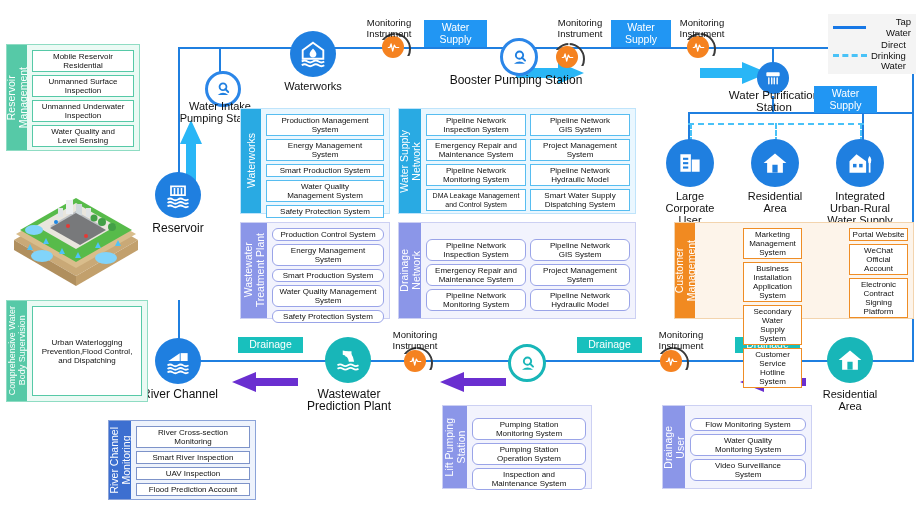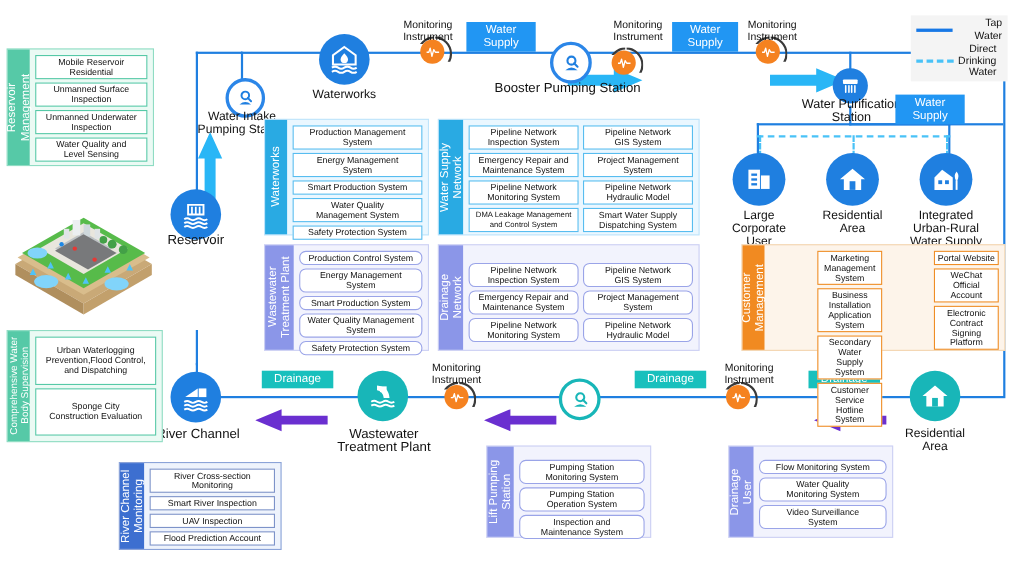--- a/index.html
+++ b/index.html
@@ -174,21 +174,21 @@
 
 <div class="node blue" style="left:155px;top:172px;width:46px;height:46px;">
   <svg width="28" height="28" viewBox="0 0 32 32">
     <path d="M8 6 L24 6 L24 16 L8 16 Z" fill="none" stroke="#fff" stroke-width="2"></path>
     <path d="M12 8 L12 16 M16 8 L16 16 M20 8 L20 16" stroke="#fff" stroke-width="1.8"></path>
     <path d="M4 21 q3-2 6 0 t6 0 t6 0 t6 0" stroke="#fff" stroke-width="2" fill="none"></path>
     <path d="M4 25 q3-2 6 0 t6 0 t6 0 t6 0" stroke="#fff" stroke-width="2" fill="none"></path>
     <path d="M4 29 q3-2 6 0 t6 0 t6 0 t6 0" stroke="#fff" stroke-width="2" fill="none"></path>
   </svg>
 </div>
-<div class="node-label" style="left:143px;top:212px;width:70px;font-size:12px;">Reservoir</div>
+<div class="node-label" style="left:143px;top:222px;width:70px;font-size:12px;">Reservoir</div>
 
 <div class="node blue" style="left:155px;top:338px;width:46px;height:46px;">
   <svg width="28" height="28" viewBox="0 0 32 32">
     <path d="M5 16 L18 7 L18 16 Z" fill="#fff"></path>
     <rect x="19" y="7" width="8" height="9" fill="#fff"></rect>
     <path d="M4 21 q3-2 6 0 t6 0 t6 0 t6 0" stroke="#fff" stroke-width="2" fill="none"></path>
     <path d="M4 25 q3-2 6 0 t6 0 t6 0 t6 0" stroke="#fff" stroke-width="2" fill="none"></path>
     <path d="M4 29 q3-2 6 0 t6 0 t6 0 t6 0" stroke="#fff" stroke-width="2" fill="none"></path>
   </svg>
 </div>
@@ -196,21 +196,21 @@
 
 <div class="node teal" style="left:325px;top:337px;width:46px;height:46px;">
   <svg width="28" height="28" viewBox="0 0 32 32">
     <path d="M10 5 q12 1 13 13 h-6 q-1 -7 -7 -8 z" fill="#fff"></path>
     <rect x="13" y="6" width="7" height="6" fill="#fff"></rect>
     <path d="M4 22 q3-2 6 0 t6 0 t6 0 t6 0" stroke="#fff" stroke-width="2" fill="none"></path>
     <path d="M4 26 q3-2 6 0 t6 0 t6 0 t6 0" stroke="#fff" stroke-width="2" fill="none"></path>
   </svg>
 </div>
 <div class="node-label" style="left:290px;top:388px;width:118px;font-size:12px;">Wastewater
-Treatment Plant</div>
+Prediction Plant</div>
 
 <div class="node ring-teal" style="left:508px;top:344px;width:32px;height:32px;">
   <svg width="19" height="19" viewBox="0 0 24 24">
     <circle cx="12" cy="9" r="4.6" fill="none" stroke="#18b6b8" stroke-width="2.4"></circle>
     <path d="M15 12 L19 16" stroke="#18b6b8" stroke-width="2.4" stroke-linecap="round"></path>
     <path d="M5 20 q7 -6 14 0 z" fill="#18b6b8"></path>
   </svg>
 </div>
 
 <div class="node blue" style="left:666px;top:139px;width:48px;height:48px;">
@@ -374,22 +374,20 @@
 <div class="panel th-green" style="left:6px;top:300px;width:140px;height:100px;">
   <div class="side" style="width:20px;">
     <span style="font-size:9px;line-height:10px;">Comprehensive Water
 Body Supervision</span>
   </div>
   <div class="body">
     <div class="col">
       <div class="item">Urban Waterlogging
 Prevention,Flood Control,
 and Dispatching</div>
-      <div class="item">Sponge City
-Construction Evaluation</div>
     </div>
   </div>
 </div>
 
 <div class="panel th-cyan" style="left:240px;top:108px;width:148px;height:104px;">
   <div class="side" style="width:20px;">
     <span>Waterworks</span>
   </div>
   <div class="body">
     <div class="col">

